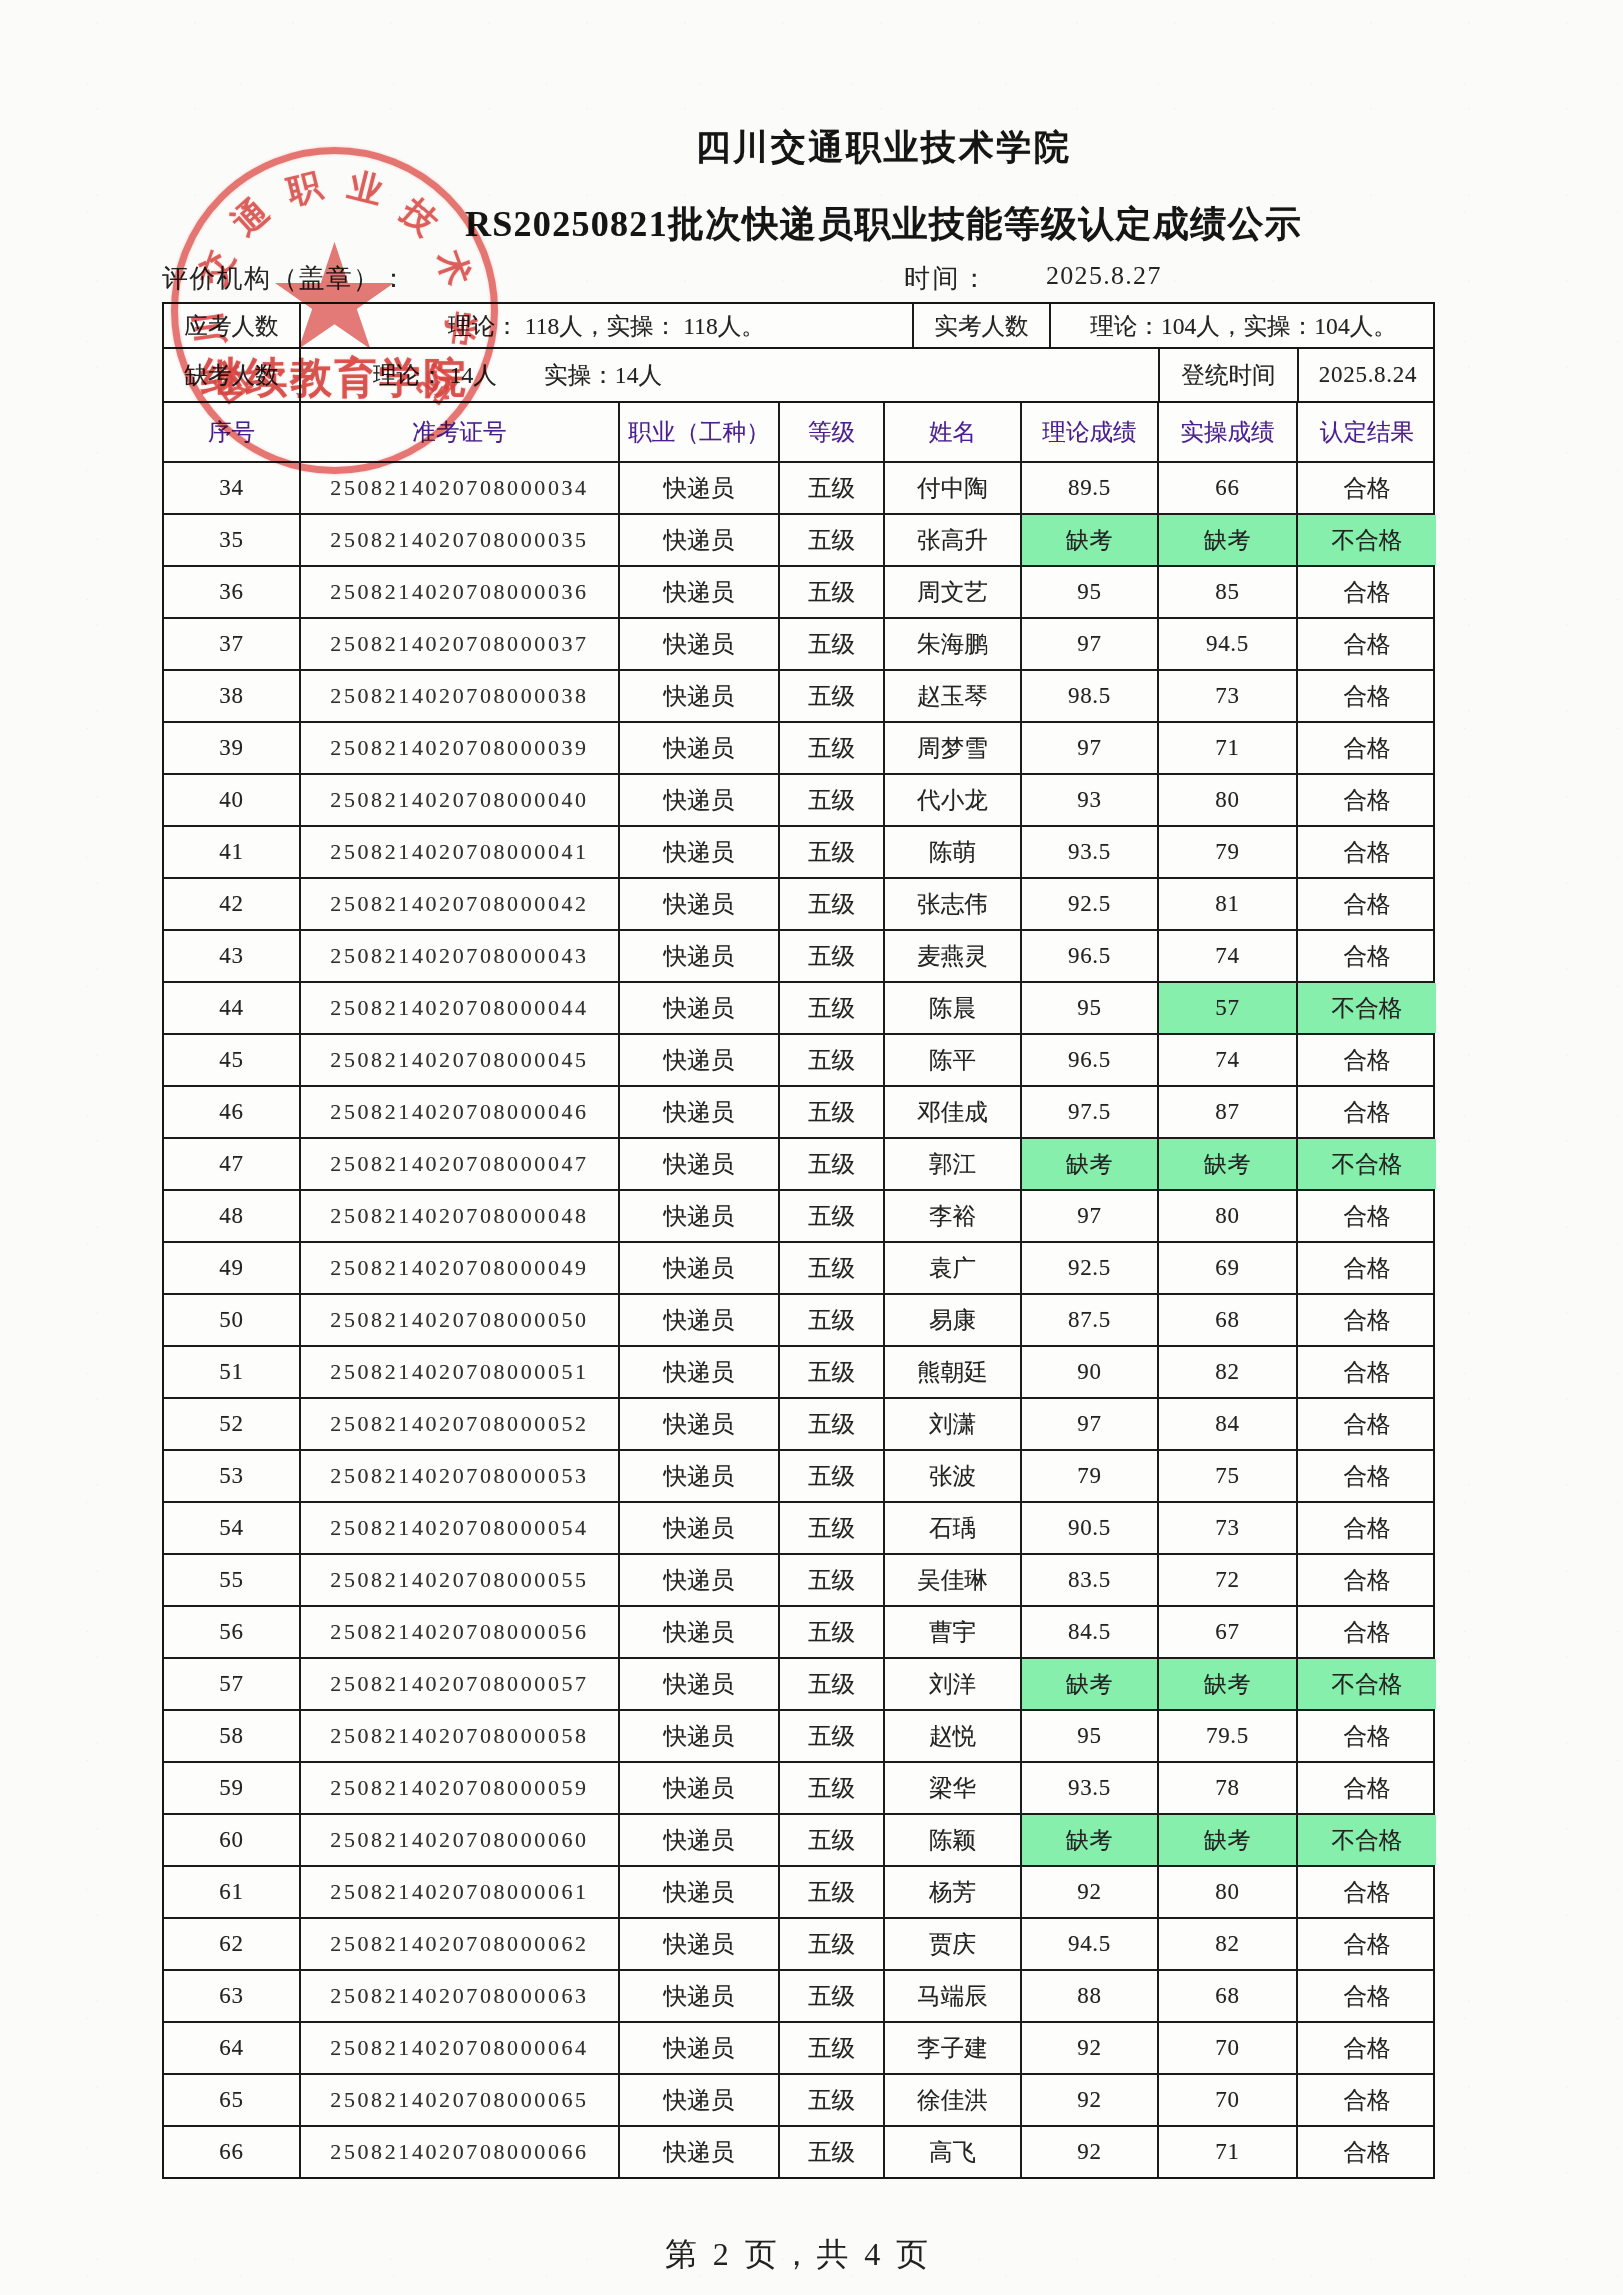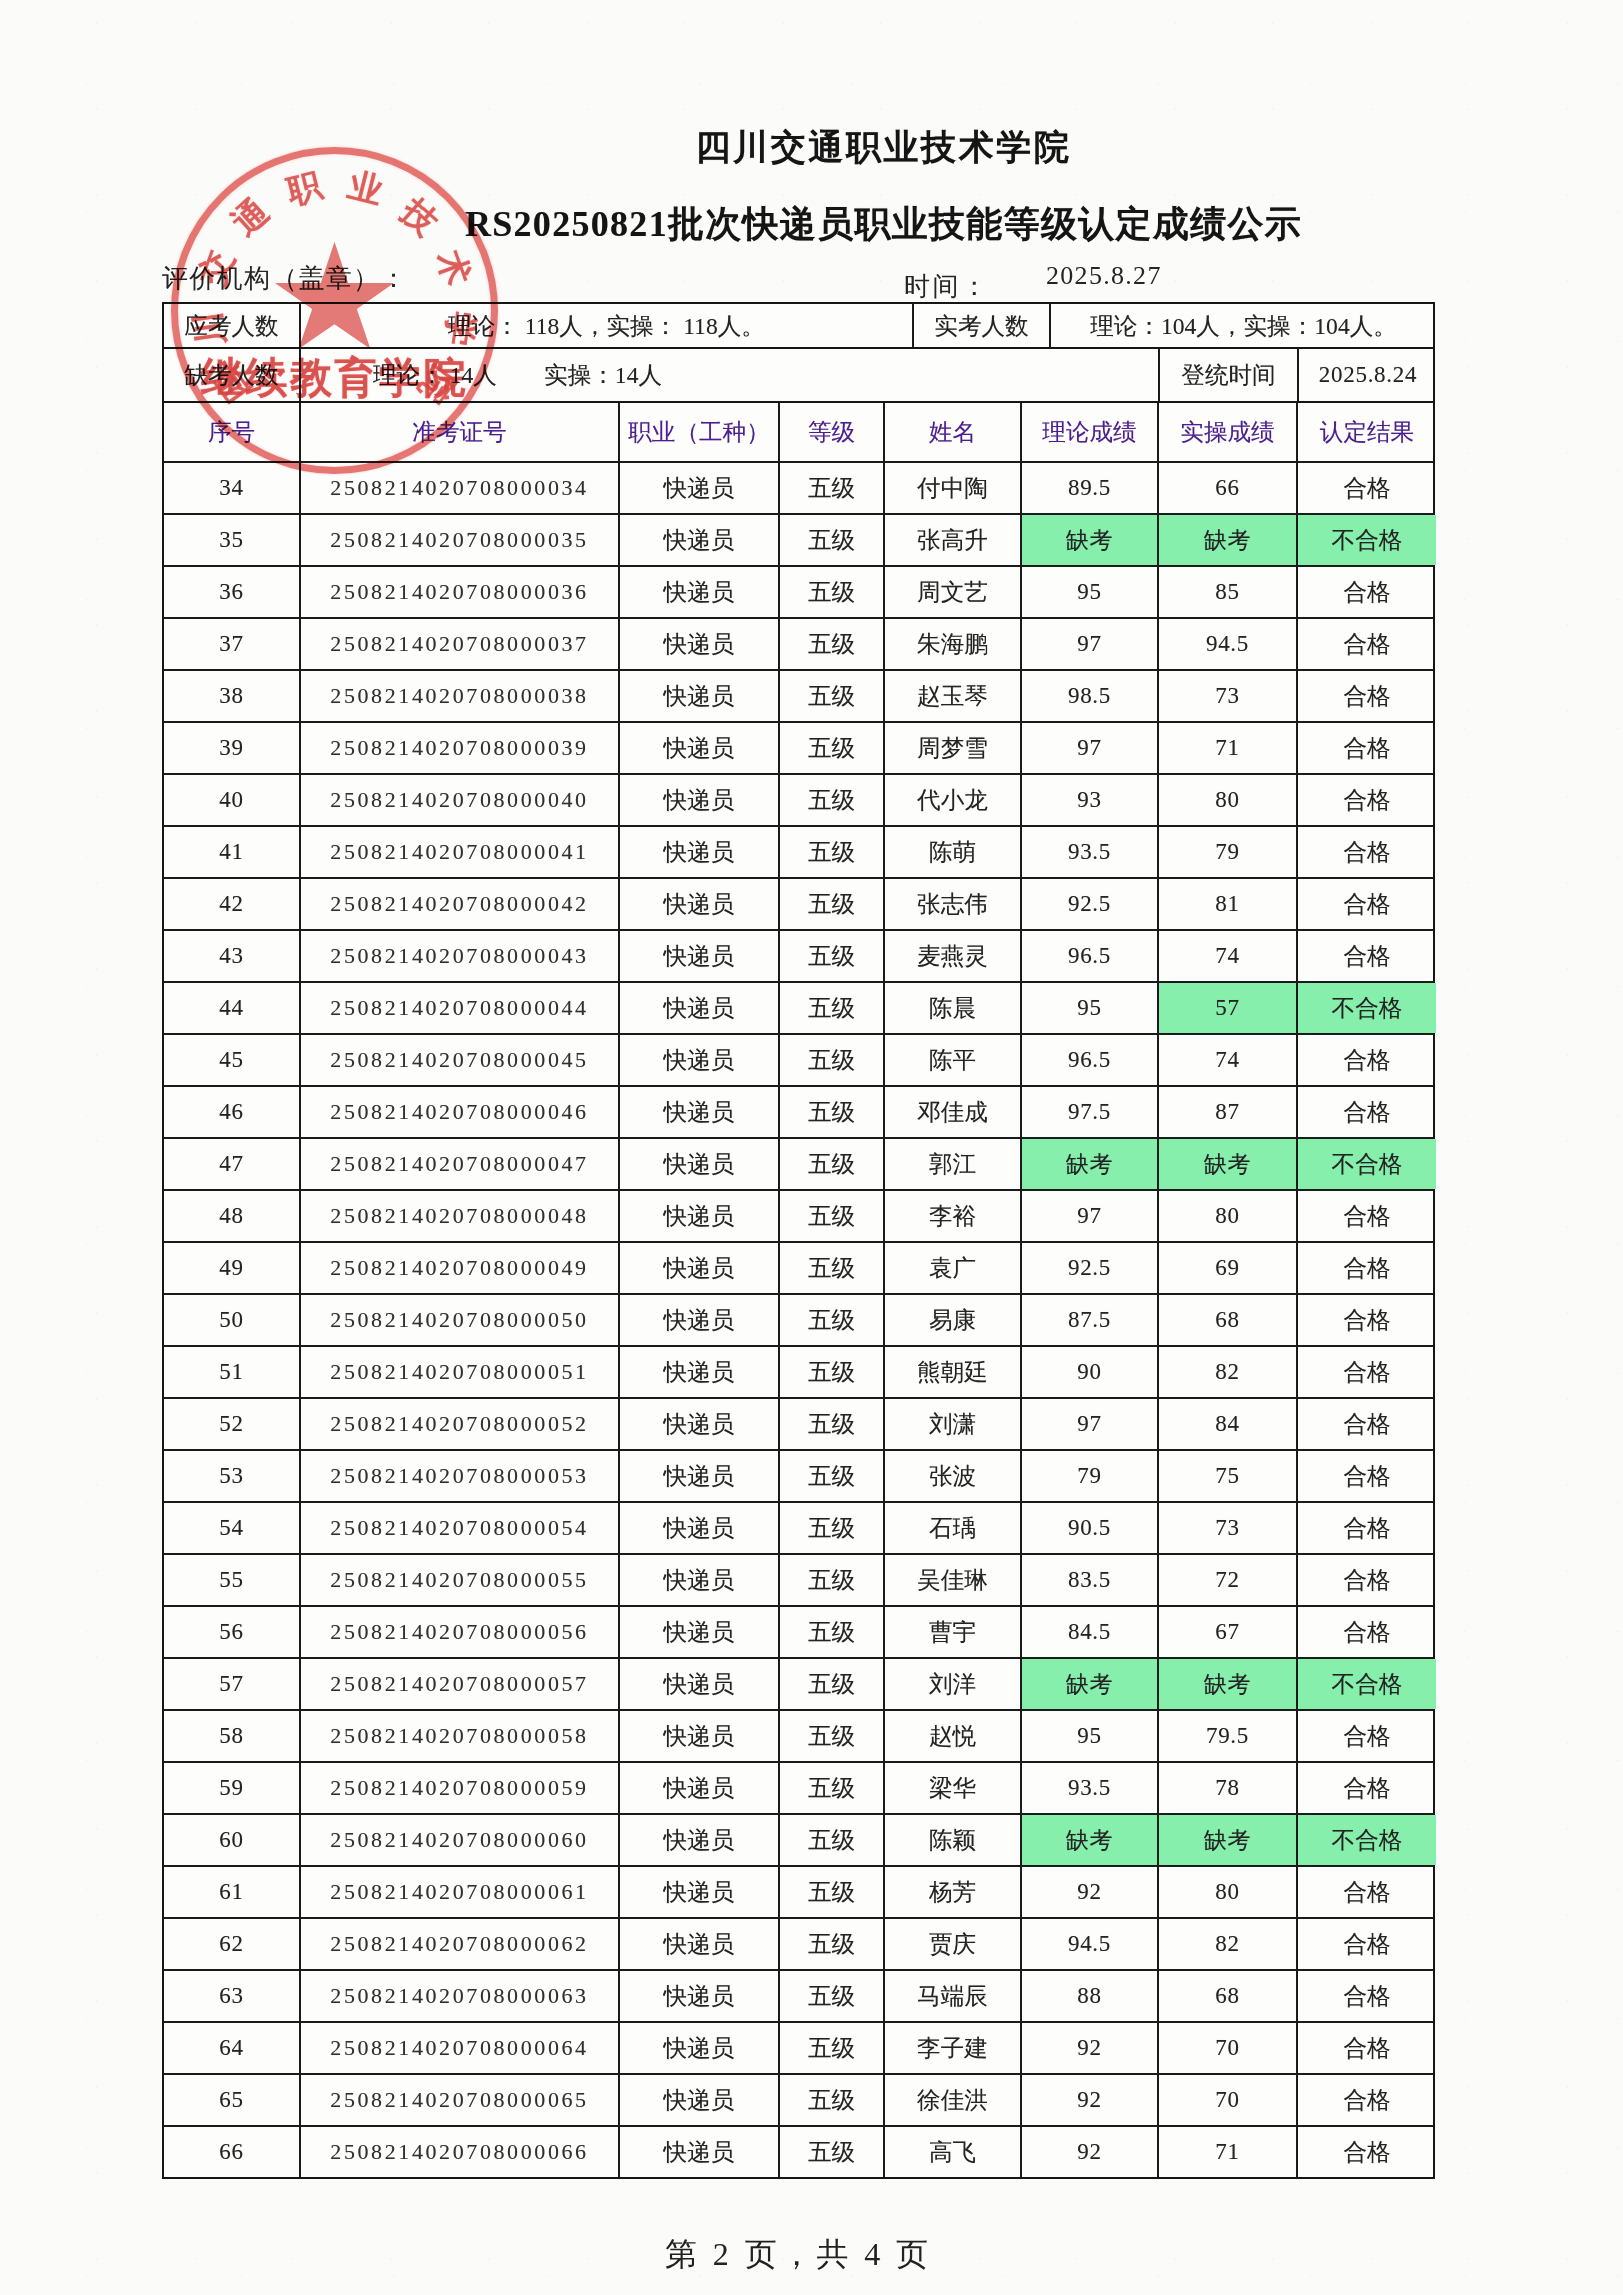--- a/index.html
+++ b/index.html
@@ -32,21 +32,21 @@
     margin-top:29px;
     font-size:36px; font-weight:600; letter-spacing:1.3px;
     color:#151515; text-shadow:0 0 0.7px rgba(0,0,0,.4);
   }
 
   .evalline {
     position:absolute; left:162px; top:261px; width:1273px; height:33px;
     font-size:26px; color:#252525;
   }
   .evalline .lab  { position:absolute; left:0; top:0; letter-spacing:1.3px; }
-  .evalline .tlab { position:absolute; left:742px; top:8px; letter-spacing:2.6px; }
+  .evalline .tlab { position:absolute; left:742px; top:0; letter-spacing:2.6px; }
   .evalline .tval { position:absolute; left:884px; top:0; letter-spacing:1.3px;text-align:center; }
 
   .tablewrap {
     position:absolute; left:162px; top:302px; width:1273px;
     border:2px solid #161616;
     background:#fdfdfc;
   }
   .grid { display:grid; width:100%; }
   .sum1 { grid-template-columns:135px 613px 137px 387px; height:43px; }
   .sum2 { grid-template-columns:135px 859px 139px 140px; height:54px; border-top:2.6px solid #161616; }

